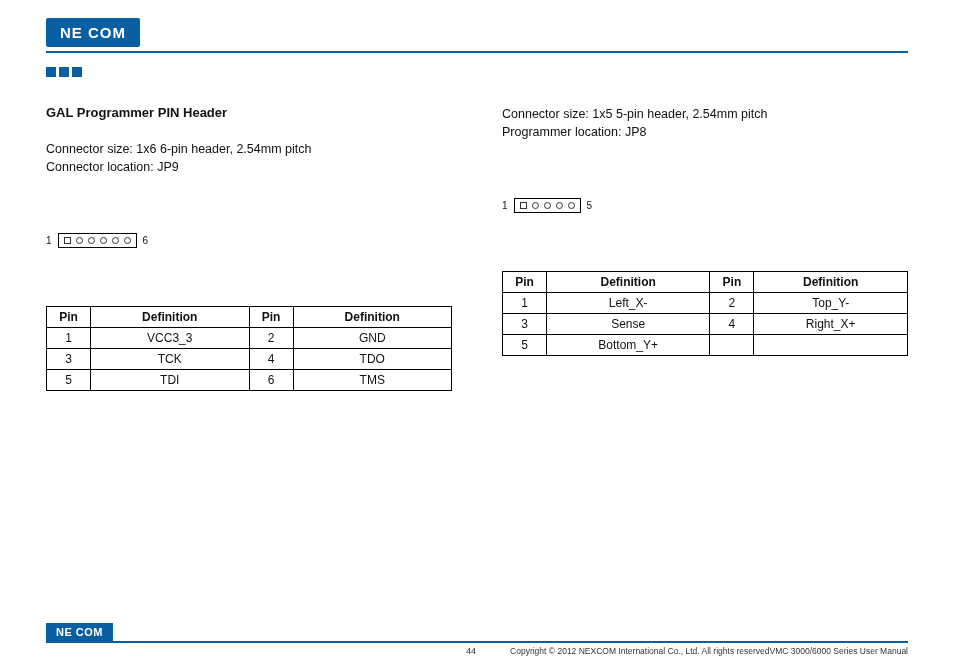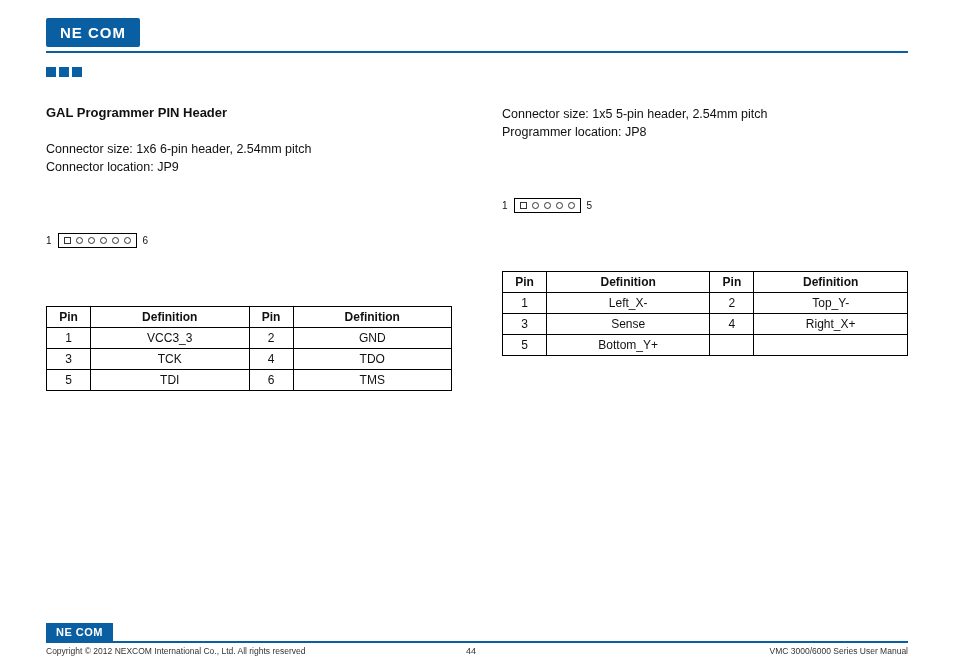--- a/index.html
+++ b/index.html
@@ -105,21 +105,21 @@
     position: absolute;
     left: 46px; right: 46px; bottom: 16px;
   }
   .foot-rule { height: 2px; background: #0a5fa3; margin-bottom: 3px; }
   .foot-logo-row { display:flex; }
   .foot-logo {
     background: #0a5fa3; color:#fff; font-weight:bold;
     font-size:11px; letter-spacing:0.5px; padding:3px 10px;
   }
   .foot-text {
-    display: flex; justify-content: space-between;
+    display: flex; justify-content: flex-end;
     font-size: 8.5px; color:#333; margin-top:2px;
   }
   .foot-center {
     position:absolute; left:0; right:12px; bottom:0;
     text-align:center; font-size:9px; color:#333;
   }
 </style>
 </head>
 <body>
 

